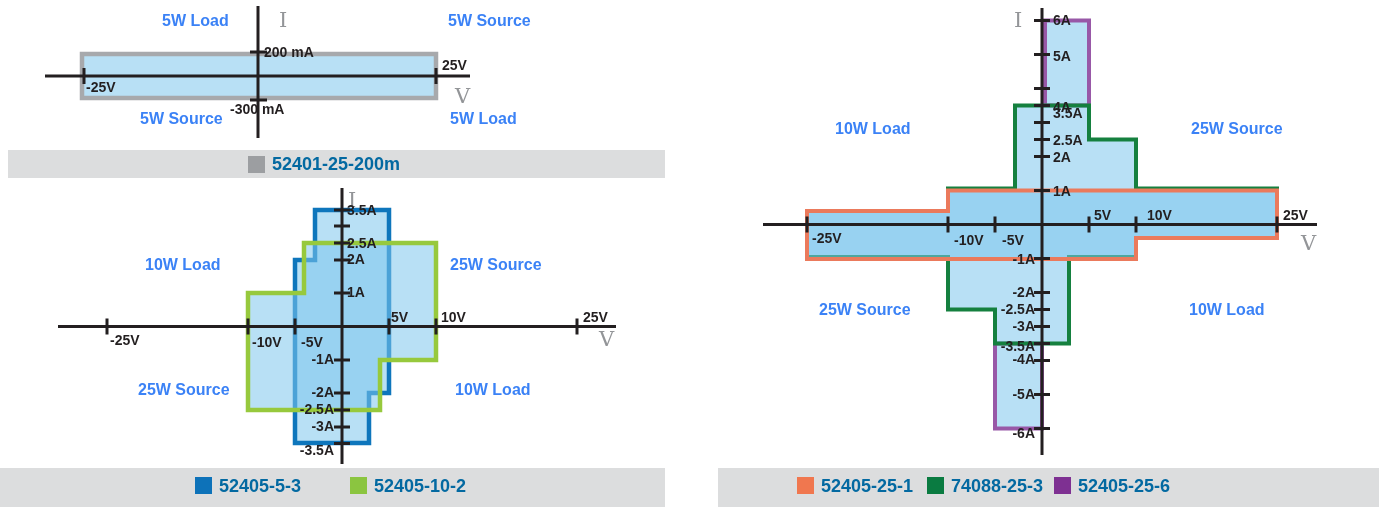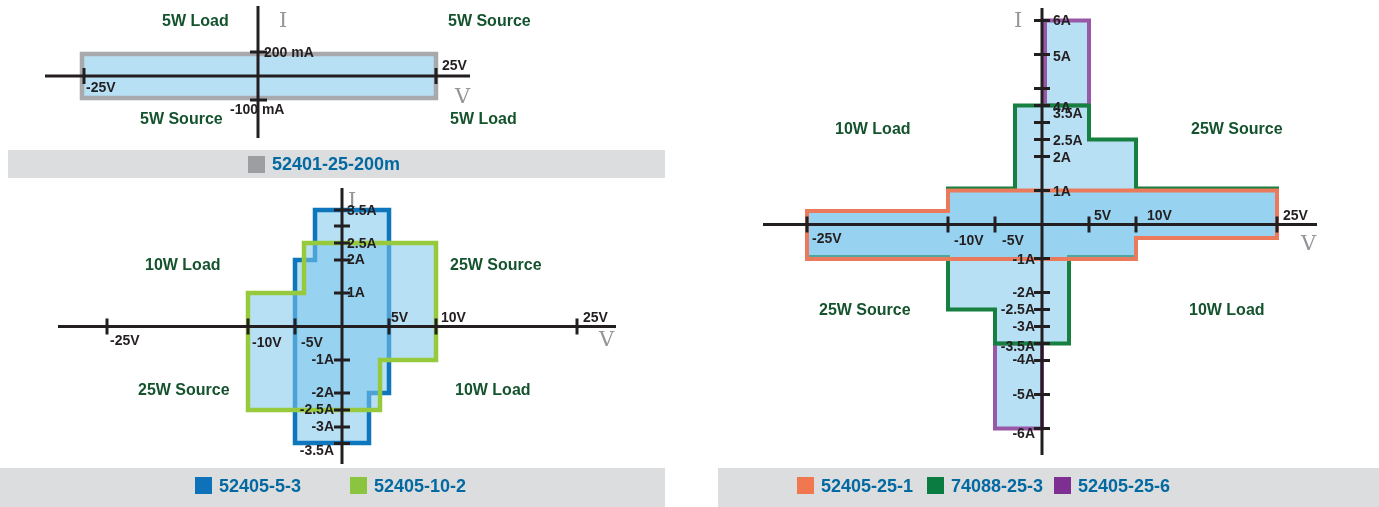--- a/index.html
+++ b/index.html
@@ -1,21 +1,21 @@
 <!DOCTYPE html>
 <html><head>
 <meta charset="utf-8">
 <style>
   html,body{margin:0;padding:0;background:#fff}
   #stage{position:relative;width:1379px;height:507px;background:#fff;overflow:hidden;
          font-family:"Liberation Sans",sans-serif}
   #stage svg{position:absolute;left:0;top:0}
   .lab{position:absolute;font:700 14px/1 "Liberation Sans",sans-serif;color:#231F20;white-space:nowrap}
   .r{text-align:right;width:60px}
-  .qlab{position:absolute;font:700 16px/1 "Liberation Sans",sans-serif;color:#14532d;white-space:nowrap}
+  .qlab{position:absolute;font:700 16px/1 "Liberation Sans",sans-serif;color:#3b82f6;white-space:nowrap}
   .axletter{position:absolute;font:400 21px/1 "DejaVu Serif",serif;color:#939598}
   .legendbar{position:absolute;background:#DCDDDE}
   .sw{position:absolute;width:17px;height:17px}
   .leglab{position:absolute;font:700 18px/1.1 "Liberation Sans",sans-serif;color:#0369a1;white-space:nowrap}
   .fillc{fill:rgba(125,198,236,0.55)}
   .ax{stroke:#231F20;stroke-width:3;fill:none}
   .tk{stroke:#231F20;stroke-width:3;fill:none}
   .st-gray{stroke:#A7A9AC;stroke-width:4.5}
   .st-blue{stroke:#0E76BC;stroke-width:4.5}
   .st-lgreen{stroke:#97C93D;stroke-width:4.5}
@@ -54,21 +54,21 @@
       <path class="ax" d="M763 224.5H1317"></path>
       <path class="ax" d="M1042 8V455"></path>
       <path class="tk" d="M807 216.5v16M948 216.5v16M995 216.5v16M1089 216.5v16M1136 216.5v16M1277 216.5v16"></path>
       <path class="tk" d="M1034 20.5h16M1034 54.5h16M1034 88.5h16M1034 105.5h16M1034 122.5h16M1034 139.5h16M1034 156.5h16M1034 190.5h16M1034 258.5h16M1034 292.5h16M1034 309.5h16M1034 326.5h16M1034 343.5h16M1034 360.5h16M1034 394.5h16M1034 428.5h16"></path>
     </g>
   </svg>
 
   <span class="axletter" style="left:279px;top:10px">I</span>
   <span class="axletter" style="left:455px;top:86px">V</span>
   <span class="lab" style="left:264px;top:45px">200 mA</span>
-  <span class="lab" style="left:230px;top:102px">-100 mA</span>
+  <span class="lab" style="left:230px;top:102px">-300 mA</span>
   <span class="lab" style="left:442px;top:58px">25V</span>
   <span class="lab" style="left:86px;top:80px">-25V</span>
   <span class="qlab" style="left:162px;top:13px">5W Load</span>
   <span class="qlab" style="left:448px;top:13px">5W Source</span>
   <span class="qlab" style="left:140px;top:111px">5W Source</span>
   <span class="qlab" style="left:450px;top:111px">5W Load</span>
   <div class="legendbar" style="left:8px;top:150px;width:657px;height:28px">
     <span class="sw" style="left: 240px; top: 6px; background: rgb(156, 158, 161);"></span>
     <span class="leglab" style="left:264px;top:5px">52401-25-200m</span>
   </div>

